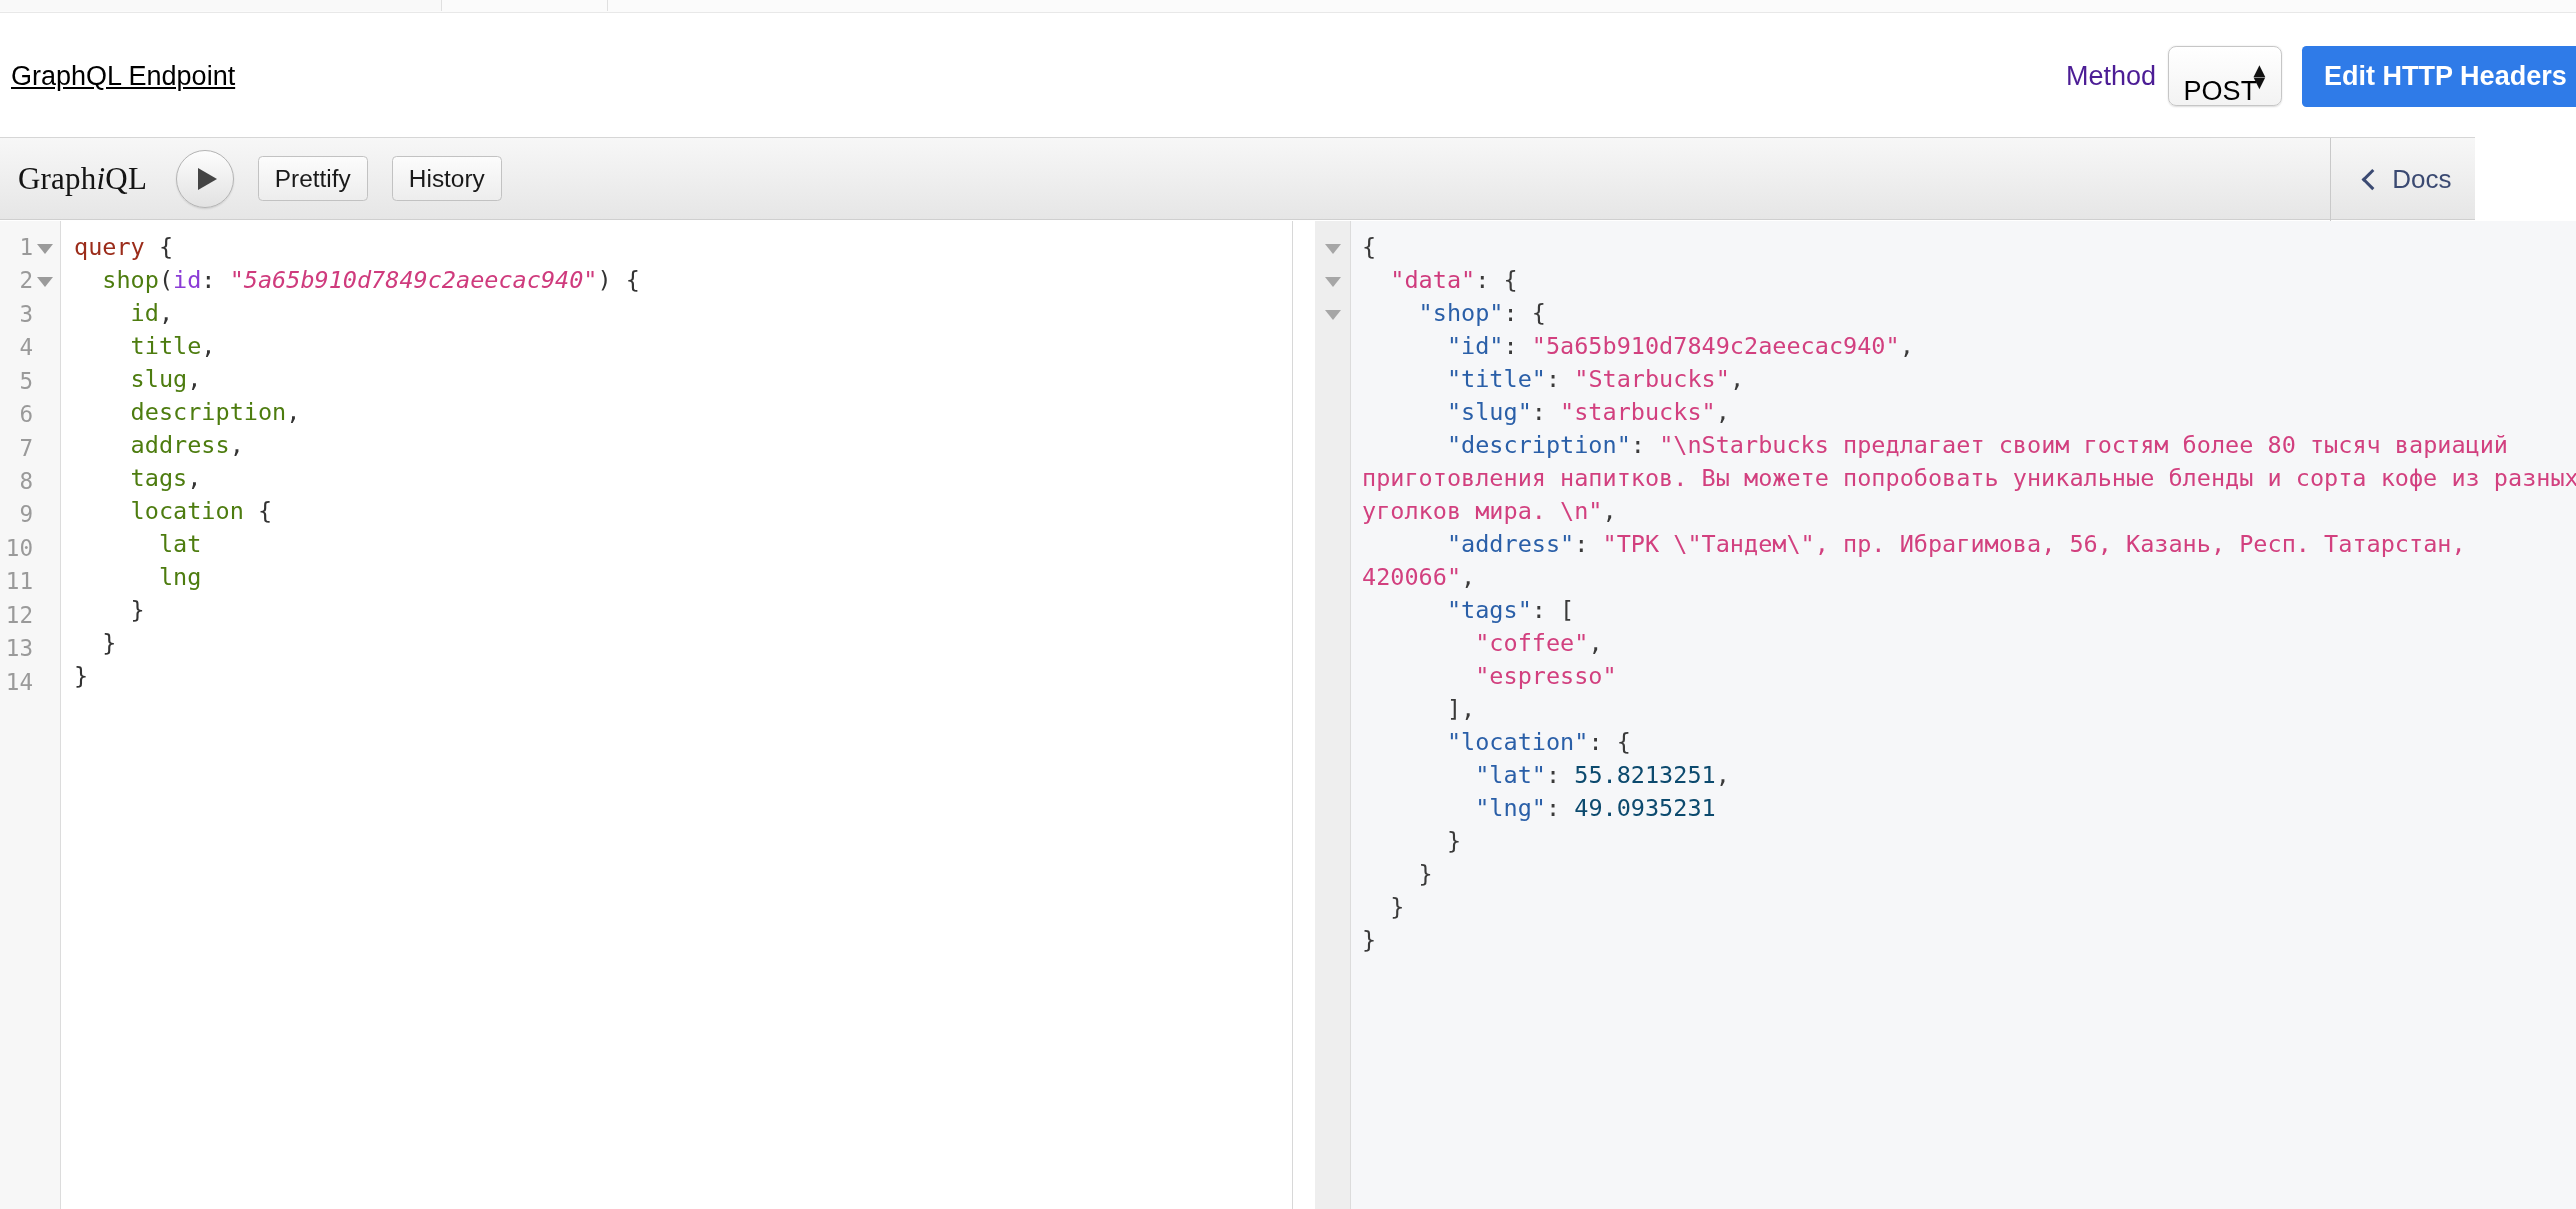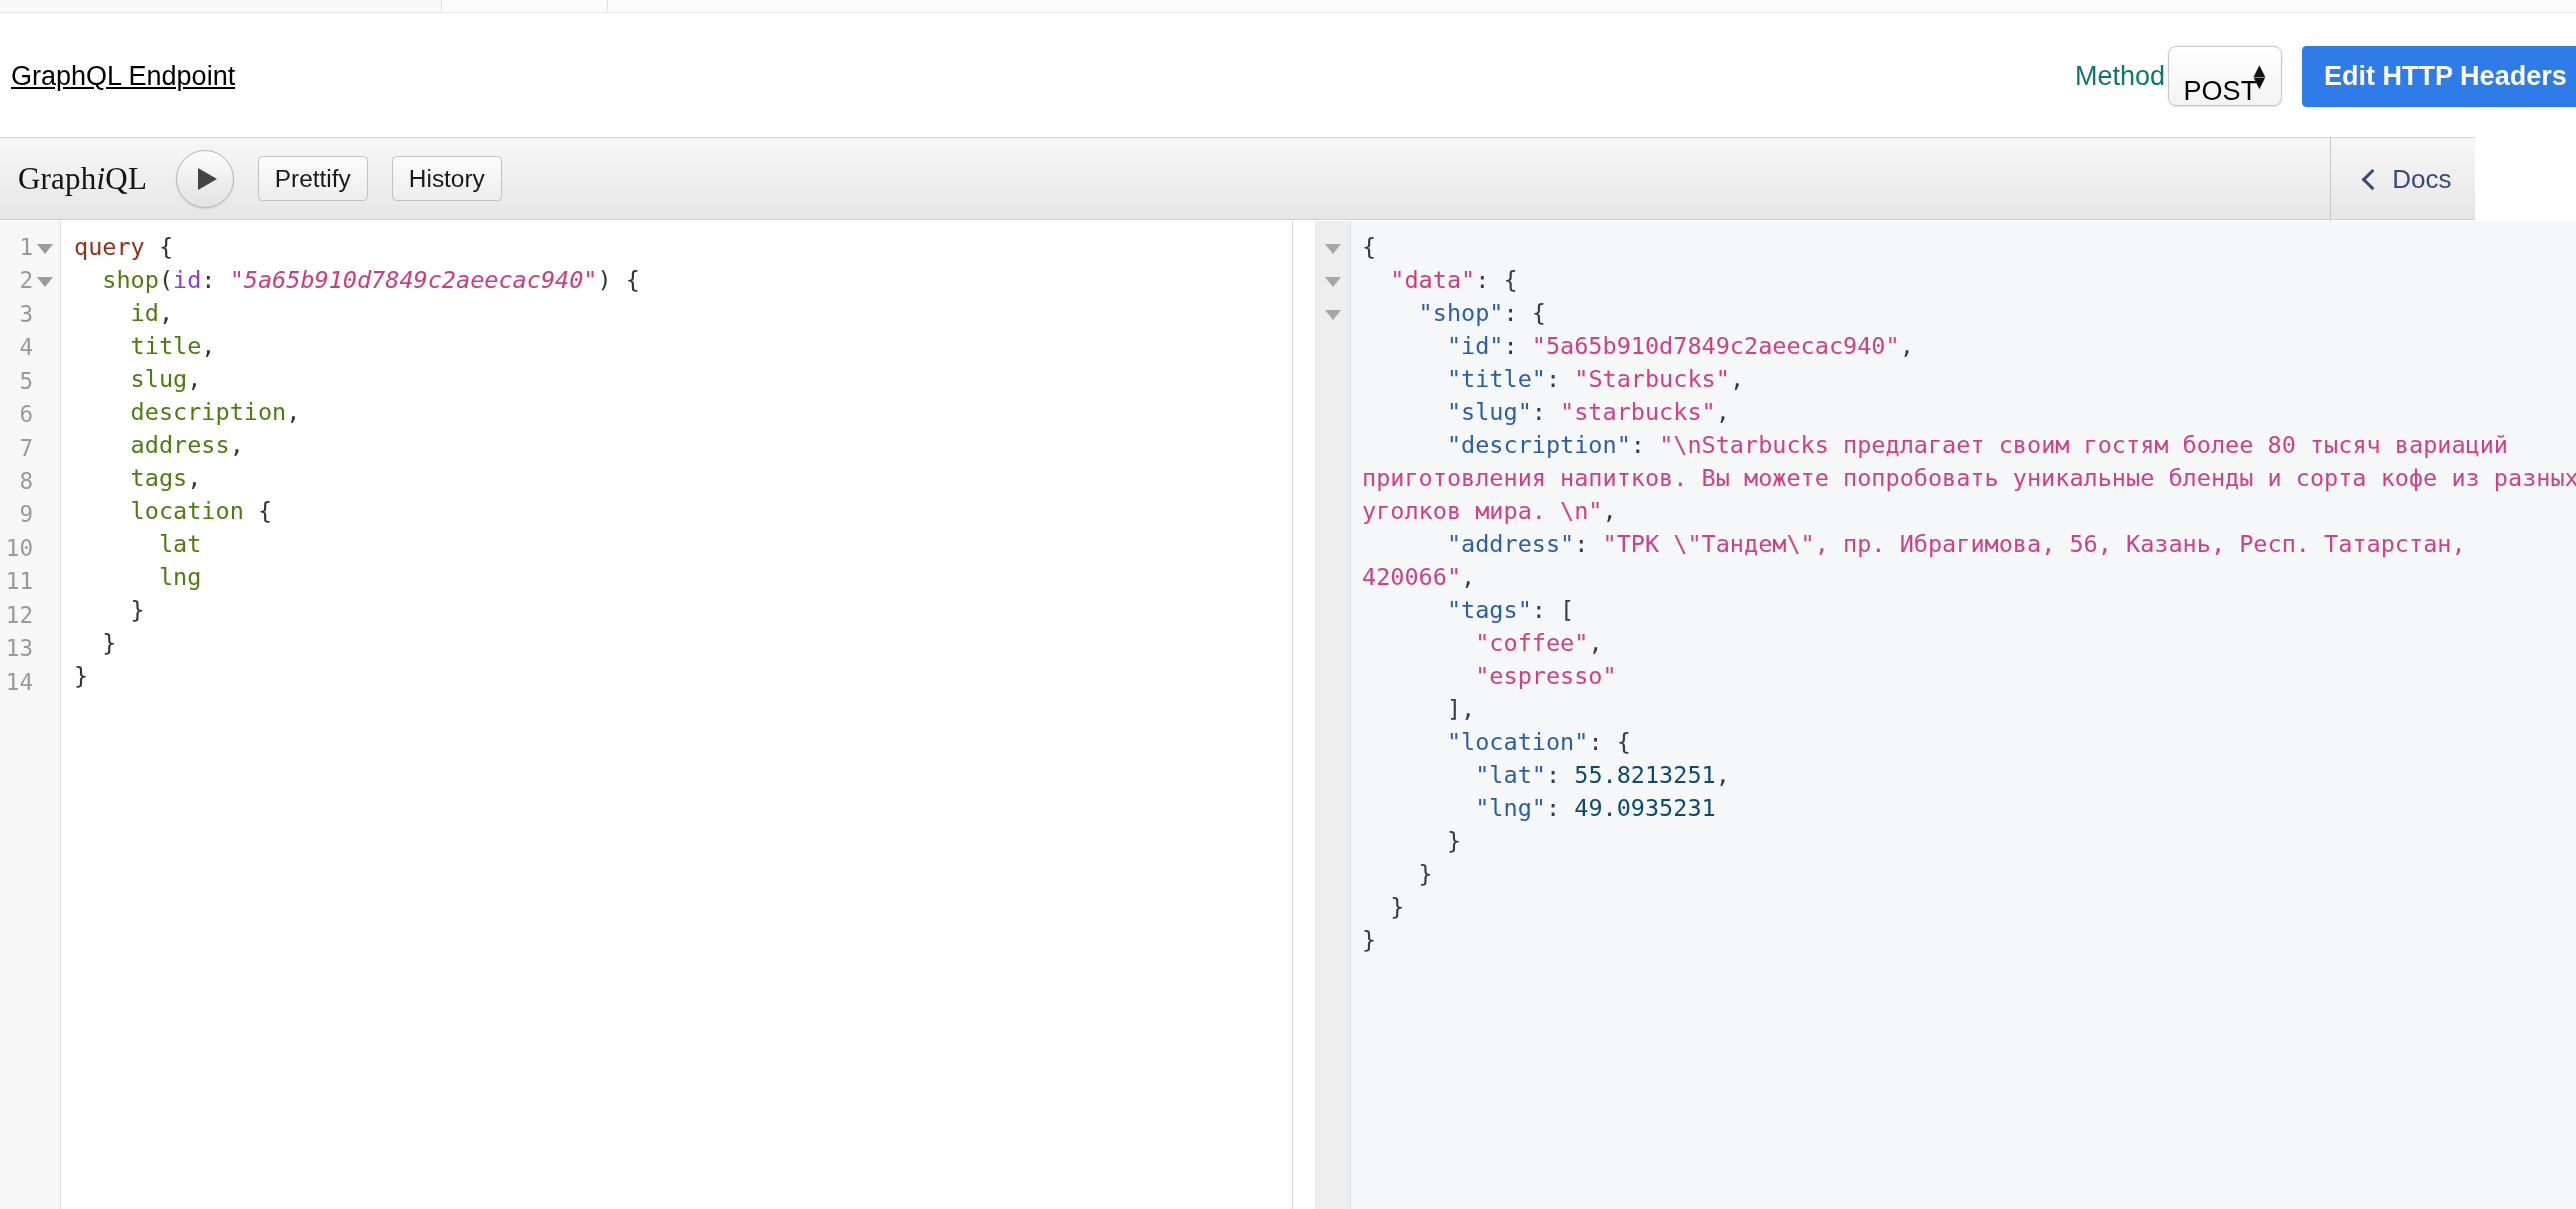--- a/index.html
+++ b/index.html
@@ -52,21 +52,21 @@
     color: #1a1a1a;
     padding: 0 14.5px;
     outline: none;
     box-shadow: inset 0 0.9px 1.8px rgba(0,0,0,0.07);
   }
   .endpoint-right {
     position: absolute; right: 0; top: 0;
     height: 123px; display: flex; align-items: center;
   }
   .method-label {
-    font-size: 27px; color: #0f766e; margin-right: 3px; white-space: nowrap;
+    font-size: 27px; color: #4c1d95; margin-right: 12px; white-space: nowrap;
   }
   .method-select {
     position: relative;
     width: 114px; height: 60px;
     border: 0.9px solid #c6c6c6;
     border-radius: 8.1px;
     background: linear-gradient(#ffffff, #f3f3f3);
     box-shadow: 0 0.9px 1.8px rgba(0,0,0,0.14);
     display: flex; align-items: flex-end;
     margin-right: 20px;

